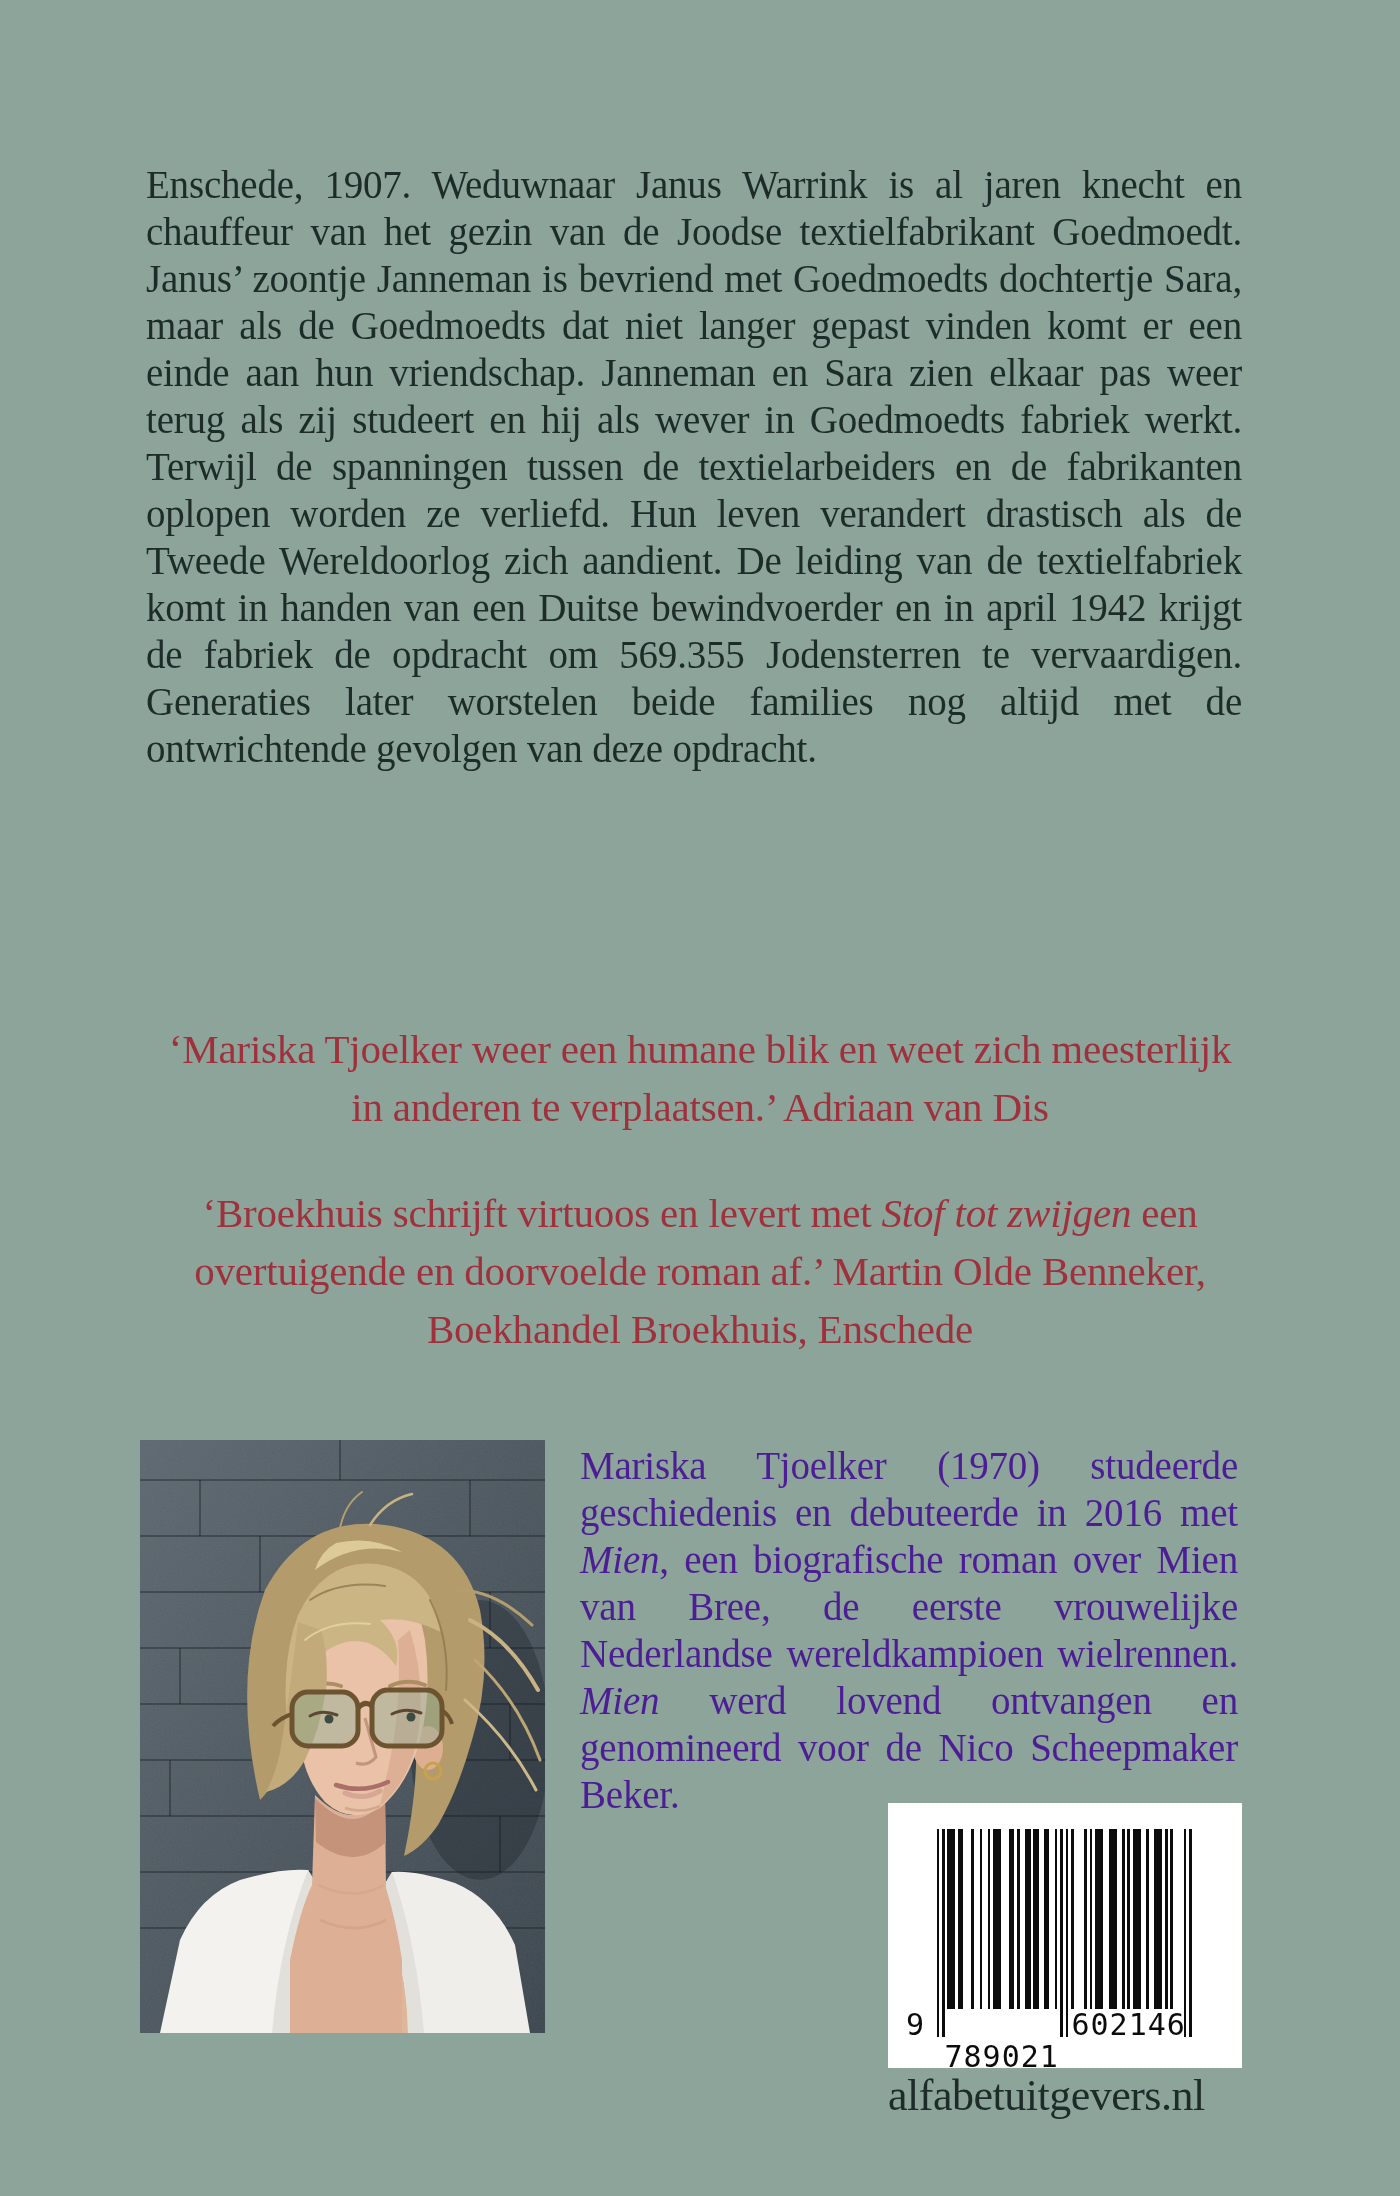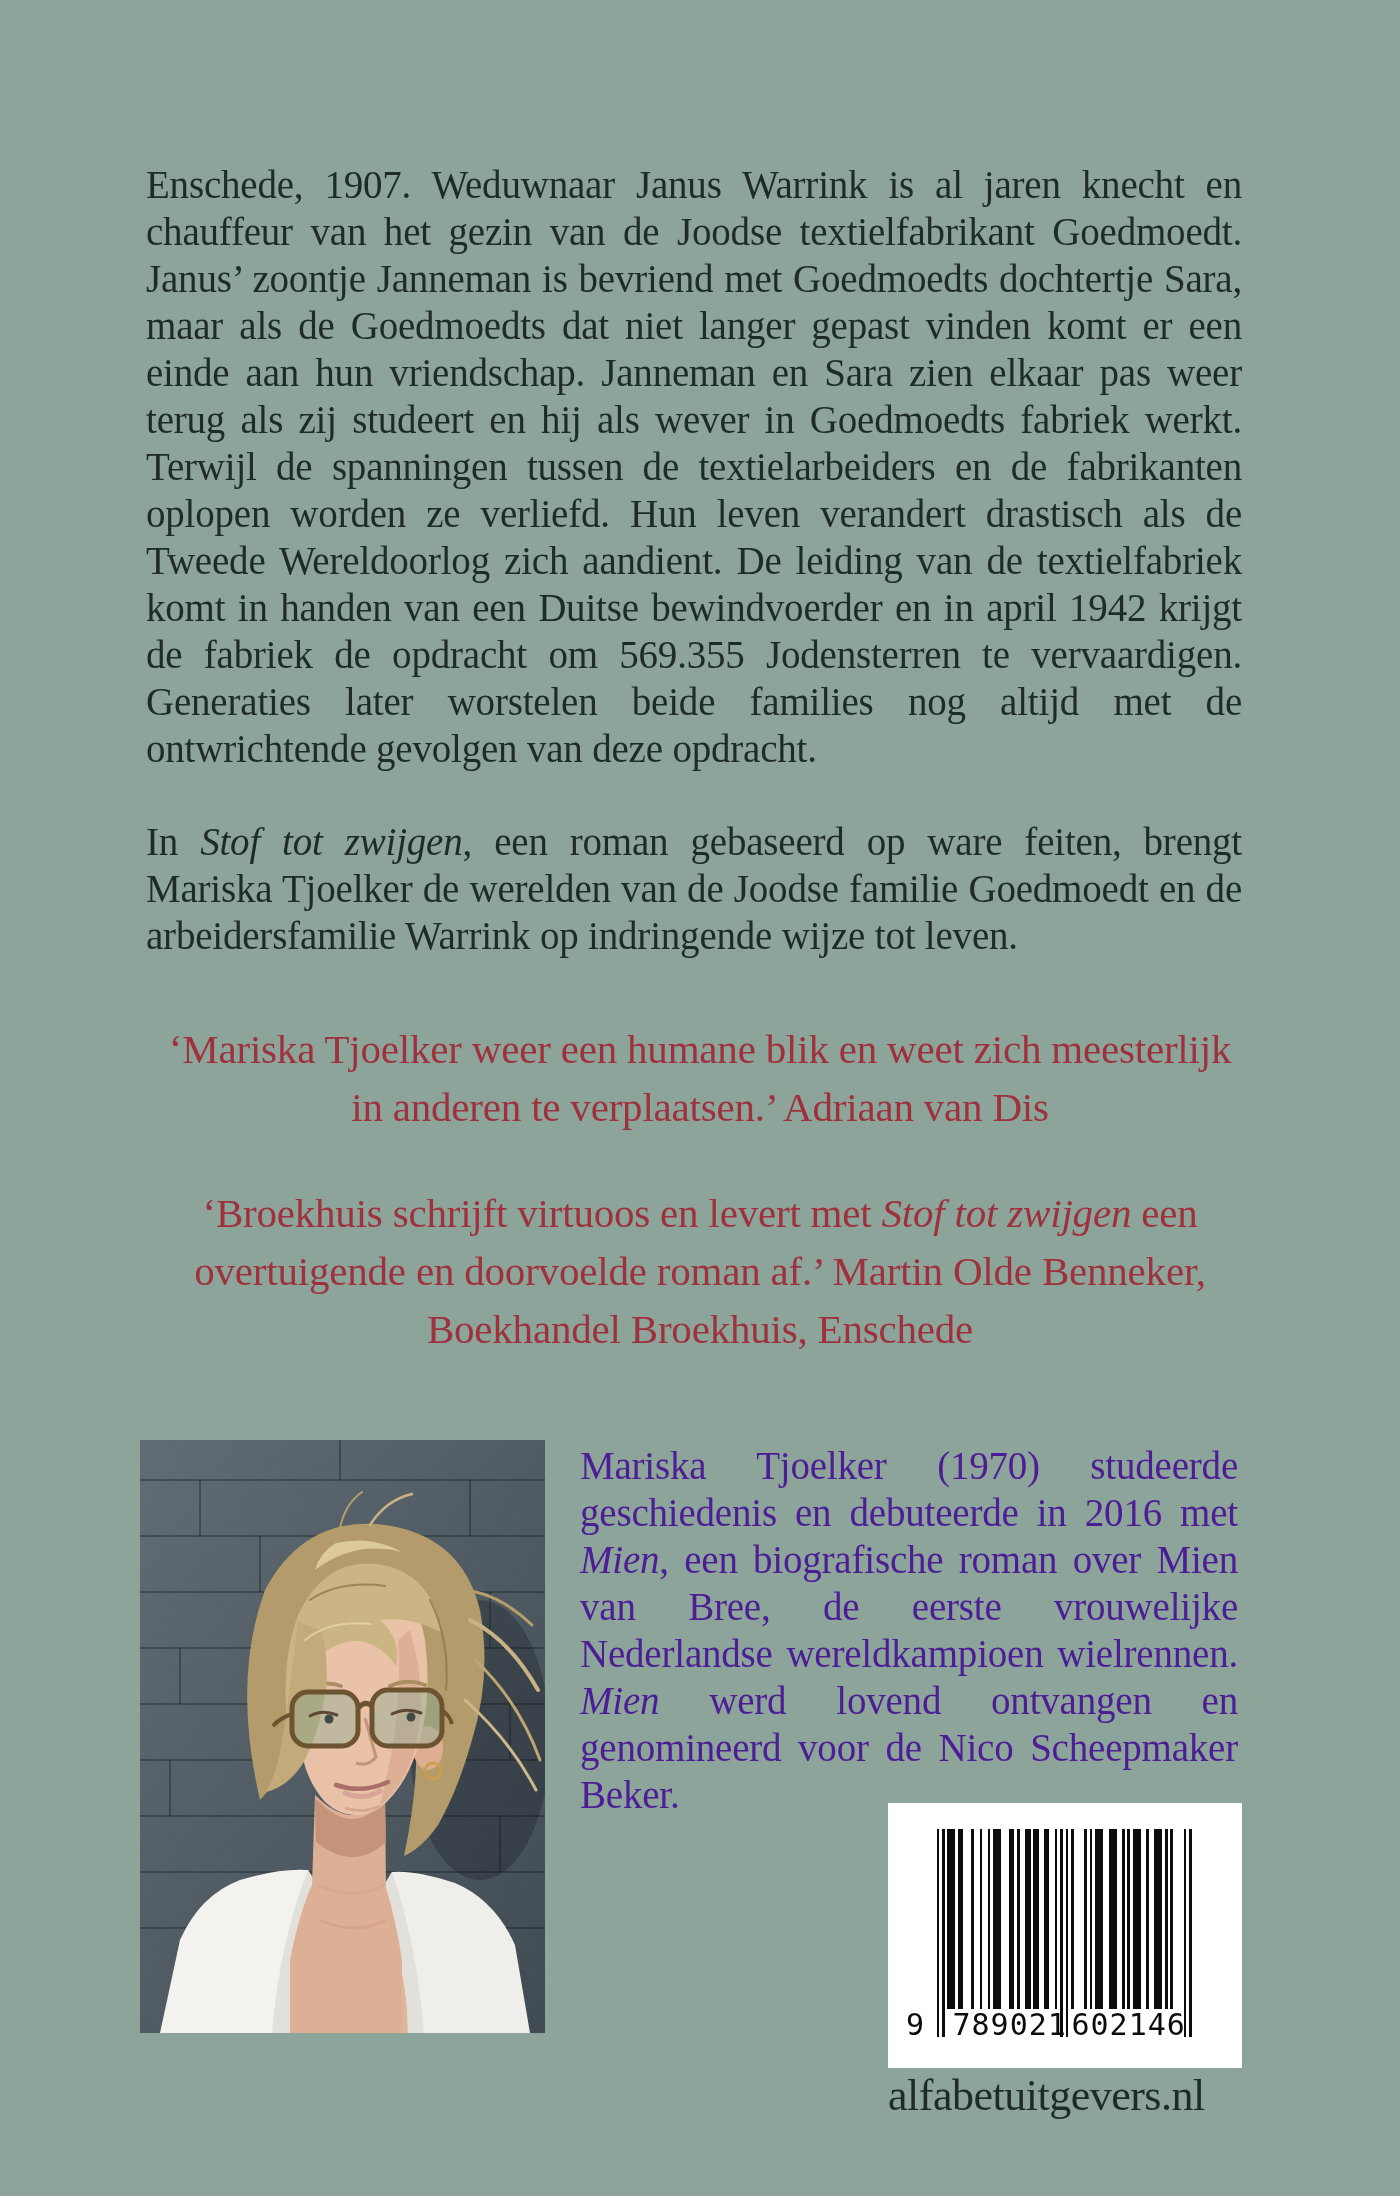--- a/index.html
+++ b/index.html
@@ -45,33 +45,32 @@
   }
   .module{width:2.7px;height:180px;background:transparent;flex:0 0 auto;}
   .module.on{background:#0c0c0c;}
   .module.guard{height:208px;}
   .digits span{
     position:absolute;top:180px;font-family:"DejaVu Sans Mono", monospace;
     font-size:30px;line-height:32px;color:#0c0c0c;text-align:center;
     letter-spacing:1px;
   }
   .digit-system{left:-36px;width:30px;}
-  .digit-g1{left:16px;width:114px;}
+  .digit-g1{left:8px;width:114px;margin-top:32px;}
   .digit-g2{left:135px;width:114px;}
   .publisher-site{
     position:absolute;left:888px;top:2070px;width:354px;
     font-size:44px;color:#1E2C29;letter-spacing:-0.5px;
   }
 </style>
 </head>
 <body>
 
 <div class="synopsis">
   <p><span>Enschede, 1907. Weduwnaar Janus Warrink is al jaren knecht en chauffeur van het gezin van de Joodse textielfabrikant Goedmoedt. Janus’ zoontje Janneman is bevriend met Goedmoedts dochtertje Sara, maar als de Goedmoedts dat niet langer gepast vinden komt er een einde aan hun vriendschap. Janneman en Sara zien elkaar pas weer terug als zij studeert en hij als wever in Goedmoedts fabriek werkt. Terwijl de spanningen tussen de textielarbeiders en de fabrikanten oplopen worden ze verliefd. Hun leven verandert drastisch als de Tweede Wereldoorlog zich aandient. De leiding van de textielfabriek komt in handen van een Duitse bewindvoerder en in april 1942 krijgt de fabriek de opdracht om 569.355 Jodensterren te vervaardigen. Generaties later worstelen beide families nog altijd met de ontwrichtende gevolgen van deze opdracht.</span></p>
-  <p><span>In </span><i>Stof tot zwijgen</i><span>, een roman gebaseerd op ware feiten, brengt Mariska Tjoelker de werelden van de Joodse familie Goedmoedt en de arbeidersfamilie Warrink op indringende wijze tot leven.</span></p>
 </div>
 
 <div class="quote quote-1"><span>‘Mariska Tjoelker weer een humane blik en weet zich meesterlijk in anderen te verplaatsen.’ Adriaan van Dis</span></div>
 <div class="quote quote-2"><span>‘Broekhuis schrijft virtuoos en levert met </span><i>Stof tot zwijgen</i><span> een overtuigende en doorvoelde roman af.’ Martin Olde Benneker, Boekhandel Broekhuis, Enschede</span></div>
 
 <svg class="author-photo" viewBox="0 0 405 593" xmlns="http://www.w3.org/2000/svg" aria-hidden="true">
   <defs>
     <linearGradient id="wallg" x1="0" y1="0" x2="1" y2="1">
       <stop offset="0" stop-color="#5a656d"></stop>
       <stop offset="0.5" stop-color="#4a545c"></stop>

